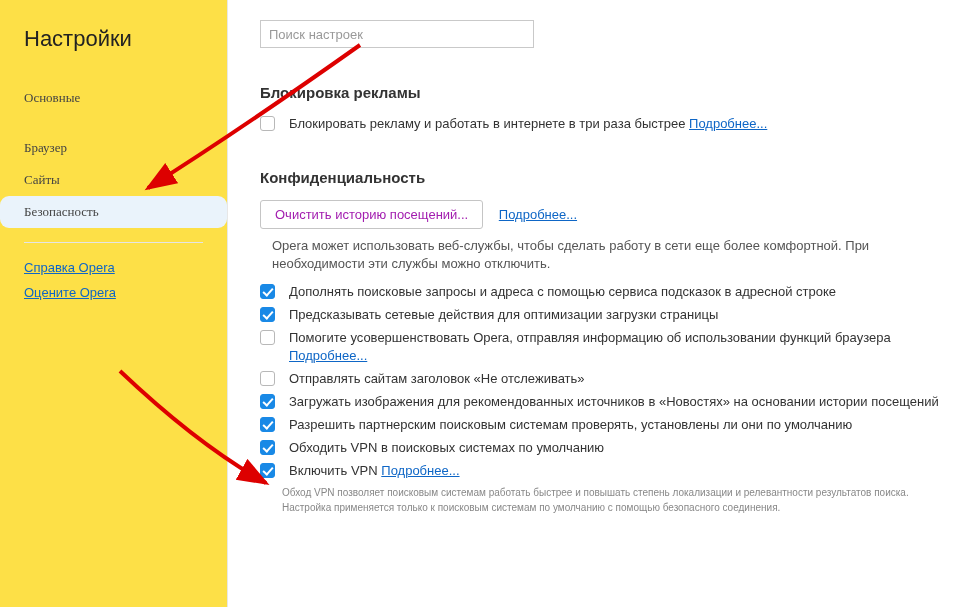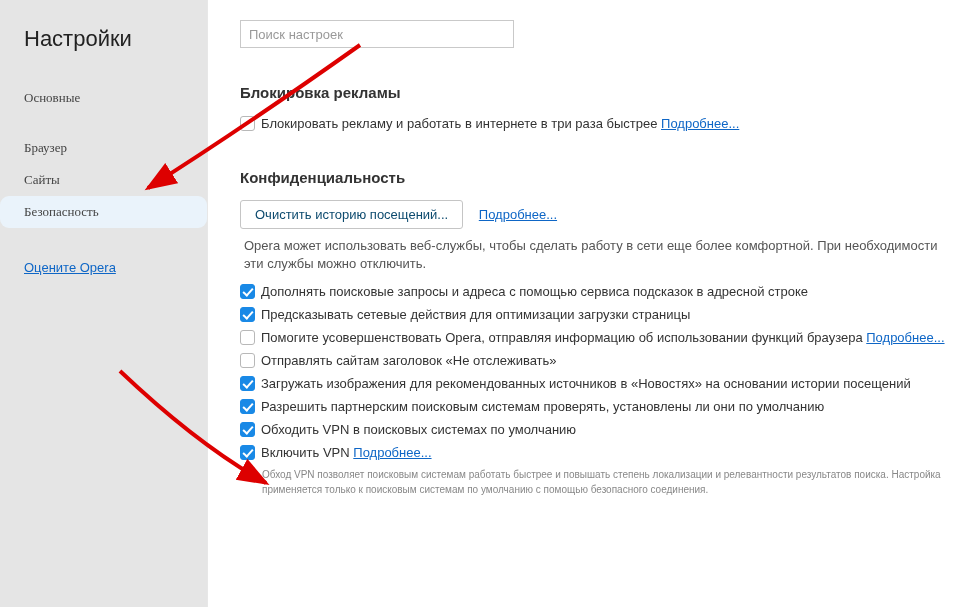--- a/index.html
+++ b/index.html
@@ -7,24 +7,24 @@
     width: 978px; height: 607px;
     font-family: "Segoe UI", Arial, sans-serif;
     font-size: 13px; color: #333;
     background: #fff;
     overflow: hidden;
   }
   .app { display: flex; width: 100%; height: 100%; }
 
   
   .sidebar {
-    width: 208px;
+    width: 228px;
     padding: 20px 0 0 0;
     border-right: 1px solid #e7e7e7;
-    background: #e5e5e5;
+    background: #fde047;
   }
   .sidebar > h1 {
     font-size: 22px; font-weight: 400;
     padding: 6px 24px 14px 24px;
     color: #222;
   }
   .nav { padding-top: 16px; }
   .nav-item {
     padding: 8px 24px;
     font-size: 13px;
@@ -55,21 +55,21 @@
     padding: 0 8px;
   }
   .search::placeholder { color: #999; }
 
   h2.section {
     font-size: 15px; font-weight: 600;
     margin: 36px 0 14px 0;
     color: #333;
   }
 
-  .row { display: flex; align-items: flex-start; gap: 6px; margin: 5px 0; line-height: 18px; }
+  .row { display: flex; align-items: flex-start; gap: 14px; margin: 5px 0; line-height: 18px; }
   .row .lbl { font-size: 13px; }
   .row a.more, a.more { color: #0e66c6; text-decoration: underline; cursor: pointer; }
   .row .cb, .cbx {
     width: 15px; height: 15px; border: 1px solid #b8b8b8; border-radius: 3px;
     background: #fff; flex: 0 0 15px; margin-top: 1px; position: relative;
     cursor: pointer;
   }
   .cbx.checked, .row .cb.checked {
     background: #1989e6; border-color: #1989e6;
   }
@@ -78,26 +78,26 @@
     width: 4px; height: 8px; border: solid #fff; border-width: 0 2px 2px 0;
     transform: rotate(42deg);
   }
 
   .btn {
     display: inline-block;
     padding: 6px 14px;
     border: 1px solid #c5c5c5;
     border-radius: 3px;
     background: #fff;
-    font-size: 13px; color: #0c4a6e;
+    font-size: 13px; color: #a21caf;
     cursor: pointer;
     margin-right: 12px;
   }
 
-  .desc { font-size: 13px; color: #555; margin: 8px 0 10px 4px; line-height: 18px; max-width: 720px; }
+  .desc { font-size: 13px; color: #555; margin: 8px 0 10px 12px; line-height: 18px; max-width: 720px; }
   .fine { font-size: 10px; color: #888; margin: 5px 0 0 22px; line-height: 15px; max-width: 690px; }
 
   
   .arrow {
     position: absolute; z-index: 50;
     pointer-events: none;
   }
 </style>
 </head>
 <body>
@@ -105,20 +105,21 @@
 <div class="app">
   <aside class="sidebar">
     <h1>Настройки</h1>
     <div class="nav">
       <div class="nav-item"><span>Основные</span></div>
       <div style="height:18px"></div>
       <div class="nav-item"><span>Браузер</span></div>
       <div class="nav-item"><span>Сайты</span></div>
       <div class="nav-item active"><span>Безопасность</span></div>
       <div class="nav-sep"></div>
+      <a class="nav-link"><span>Справка Opera</span></a>
       <a class="nav-link"><span>Оцените Opera</span></a>
     </div>
   </aside>
 
   <main class="content">
     <input class="search" type="text" placeholder="Поиск настроек" style="">
 
     
     <h2 class="section">Блокировка рекламы</h2>
     <div class="row">

